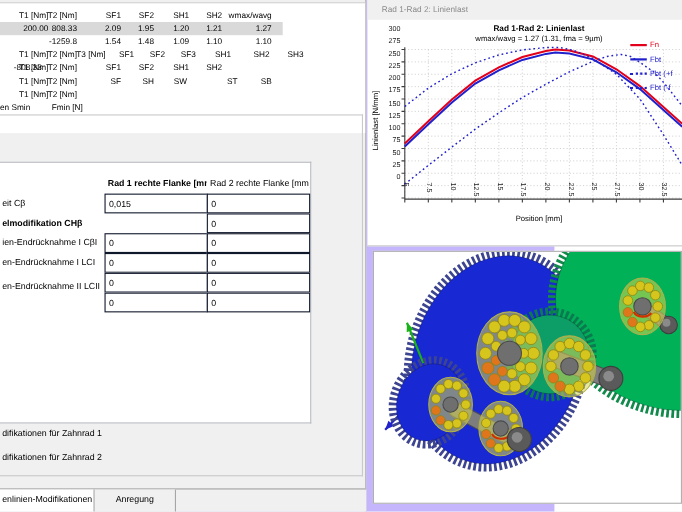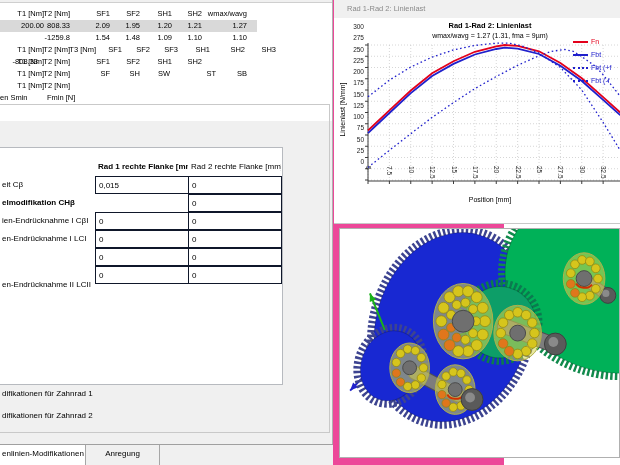--- a/index.html
+++ b/index.html
@@ -1,18 +1,18 @@
 <!DOCTYPE html>
 <html><head>
 <meta charset="utf-8">
 <style>
   html,body{margin:0;padding:0;}
   body{width:620px;height:465px;overflow:hidden;background:#ffffff;
        font-family:"Liberation Sans", sans-serif;-webkit-font-smoothing:antialiased;}
-  #app{position:relative;width:504px;height:465px;background:#ec4899;}
+  #app{position:relative;width:504px;height:465px;background:#c4b5fd;}
   .abs{position:absolute;}
   
   .left-panel{left:0;top:0;width:333px;height:465px;background:#f0f0f0;border-right:1px solid #b0b0b0;box-sizing:border-box;}
   .results-panel{left:0;top:2px;width:332px;height:118px;background:#ffffff;border-top:1px solid #cfcfcf;}
   .res-row{position:absolute;left:0;width:332px;height:12px;font-size:7.5px;line-height:12px;color:#000;}
   .res-cell{position:absolute;white-space:nowrap;}
   .res-hl{position:absolute;left:0;width:257px;height:12px;background:#d9d9d9;}
   .groupbox{left:0;top:104px;width:330px;height:329px;border:1px solid #c9c9c9;border-left:none;box-sizing:border-box;}
   .mod-card{left:0;top:147px;width:283px;height:238px;background:#ffffff;border:1px solid #b7babf;border-left:none;box-sizing:border-box;}
   .mod-cell{position:absolute;height:18px;line-height:18px;font-size:8px;color:#000;white-space:nowrap;overflow:hidden;box-sizing:border-box;border:1px solid #0f172a;padding-left:3px;background:#fff;}
@@ -122,21 +122,21 @@
         <div class="mod-label" style="left: 2px; top: 46px; width: 91px; font-weight: bold;">elmodifikation CHβ</div>
         <div class="mod-cell" style="left: 188px; top: 46px; width: 94px;">0</div>
         <div class="mod-label" style="left: 2px; top: 64px; width: 91px;">ien-Endrücknahme I CβI</div>
         <div class="mod-cell" style="left: 95px; top: 64px; width: 94px;">0</div>
         <div class="mod-cell" style="left: 188px; top: 64px; width: 94px;">0</div>
         <div class="mod-label" style="left: 2px; top: 82px; width: 91px;">en-Endrücknahme I LCI</div>
         <div class="mod-cell" style="left: 95px; top: 82px; width: 94px;">0</div>
         <div class="mod-cell" style="left: 188px; top: 82px; width: 94px;">0</div>
         <div class="mod-cell" style="left: 95px; top: 100px; width: 94px;">0</div>
         <div class="mod-cell" style="left: 188px; top: 100px; width: 94px;">0</div>
-        <div class="mod-label" style="left: 2px; top: 128px; width: 91px;">en-Endrücknahme II LCII</div>
+        <div class="mod-label" style="left: 2px; top: 104px; width: 91px;">en-Endrücknahme II LCII</div>
         <div class="mod-cell" style="left: 95px; top: 118px; width: 94px;">0</div>
         <div class="mod-cell" style="left: 188px; top: 118px; width: 94px;">0</div>
       </div>
 
     <div class="abs gear-label" style="left:2px;top:389px;">difikationen für Zahnrad 1</div>
     <div class="abs gear-label" style="left:2px;top:411px;">difikationen für Zahnrad 2</div>
 
     <div class="abs tabbar" id="tabbar">
         <div class="tab" style="left: 86px; width: 74px; background: rgb(240, 240, 240); padding-left: 0px; text-align: center;">Anregung</div>
         <div class="tab" style="left: 0px; width: 86px; background: rgb(255, 255, 255); padding-left: 2px; text-align: left;">enlinien-Modifikationen</div>

